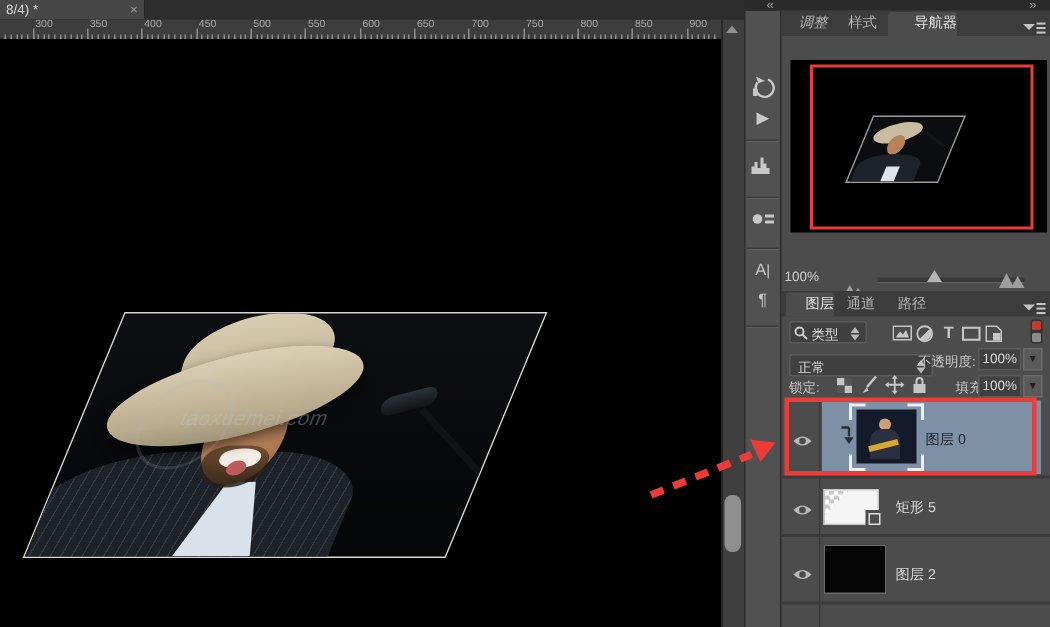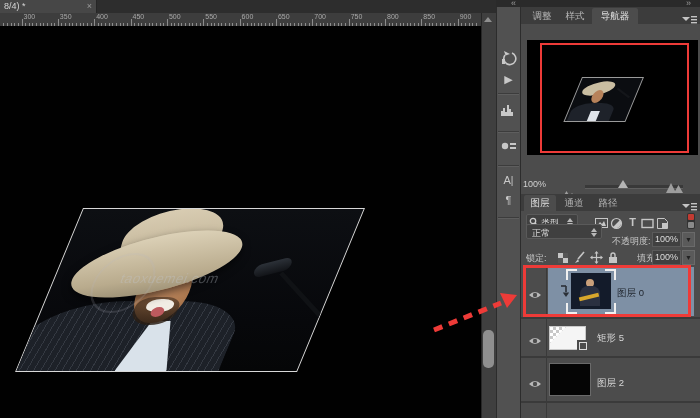--- a/index.html
+++ b/index.html
@@ -53,21 +53,21 @@
   .dockhead{left:496px;top:0;width:204px;height:7px;background:#2a2a2a;}
   .collapse{position:absolute;top:-3px;color:#9a9a9a;font-size:9px;line-height:12px;}
   .dockstrip{left:496px;top:7px;width:25px;height:411px;background:#515151;border-left:1px solid #2c2c2c;border-right:1px solid #2c2c2c;box-sizing:border-box;}
   .stripbtn{position:absolute;left:499px;width:19px;height:19px;text-align:center;color:#c8c8c8;}
   .stripsep{left:498px;width:21px;height:1px;background:#3c3c3c;border-bottom:1px solid #5e5e5e;}
   .glyphbtn{font-size:11px;line-height:19px;color:#c8c8c8;}
   
   .panels{left:521px;top:7px;width:179px;height:411px;background:#4c4c4c;}
   .ptabbar{position:absolute;left:521px;width:179px;height:17px;background:#3c3c3c;}
   .ptab{position:absolute;height:16px;font-size:9.5px;line-height:16px;text-align:center;color:#b5b5b5;}
-  .ptab.active{background:#4c4c4c;color:#e3e3e3;border-radius:2px 2px 0 0;}
+  .ptab.active{background:#4c4c4c;color:#e3e3e3;border-radius:2px 2px 0 0;text-align:right;}
   .pmenu{position:absolute;width:16px;height:10px;}
   
   .thumbwrap{left:527px;top:40px;width:171px;height:115px;background:#000;}
   .viewbox{position:absolute;left:13px;top:3px;width:145px;height:106px;border:2px solid var(--red);}
   .miniphoto{position:absolute;left:55px;top:37px;width:62px;height:45px;transform:skewX(-22.5deg);
     transform-origin:top left;border:1px solid #9a9a9a;box-sizing:border-box;background:#0b0d11;overflow:hidden;}
   .mhat{position:absolute;left:5px;top:4px;width:31px;height:13px;border-radius:50%;background:#c9bda1;transform:rotate(-12deg);}
   .mface{position:absolute;left:17px;top:12px;width:11px;height:13px;border-radius:50%;background:#b7približ;background:#b7825a;}
   .msuit{position:absolute;left:2px;bottom:-2px;width:42px;height:20px;border-radius:45% 35% 0 0;background:#1e222a;}
   .mshirt{position:absolute;left:22px;bottom:0;width:9px;height:10px;background:#dfe4ea;}
@@ -326,21 +326,21 @@
       </svg>
   </div>
   <div class="abs stripsep" style="top:165px;"></div>
   <div class="abs stripbtn glyphbtn" style="top:171px;"><span>A</span><span style="font-size:10px;">|</span></div>
   <div class="abs stripbtn glyphbtn" style="top:191px;">¶</div>
   <div class="abs stripsep" style="top:217px;"></div>
 
   <div class="abs panels"></div>
 
   <div class="ptabbar" style="top:7px;"></div>
-  <div class="ptab" style="left:527px;top:8px;width:30px;">调整</div>
+  <div class="ptab" style="left:527px;top:8px;width:30px;font-style:italic;">调整</div>
   <div class="ptab" style="left:560px;top:8px;width:30px;">样式</div>
   <div class="ptab active" style="left:592px;top:8px;width:46px;">导航器</div>
   <div class="pmenu" style="left:682px;top:11px;">
     <svg width="16" height="10" viewBox="0 0 16 10">
         <path d="M0 2 l4 4 4-4 Z" fill="#c4c4c4"></path>
         <rect x="9" y="1" width="6" height="1.4" fill="#c4c4c4"></rect>
         <rect x="9" y="4" width="6" height="1.4" fill="#c4c4c4"></rect>
         <rect x="9" y="7" width="6" height="1.4" fill="#c4c4c4"></rect>
       </svg>
   </div>
@@ -415,21 +415,21 @@
     <svg width="13" height="13" viewBox="0 0 13 13">
         <path d="M1.5 1.5 h7 l3 3 v7 h-10 Z" fill="none" stroke="#c6c6c6"></path>
         <rect x="6" y="6" width="5" height="5" fill="#c6c6c6"></rect>
       </svg>
   </div>
   <div class="abs toggle">
       <span class="on"></span>
       <span class="off"></span>
     </div>
 
-  <div class="abs combo" style="left:526px;top:224px;width:76px;height:15px;">
+  <div class="abs combo" style="left:526px;top:236px;width:96px;height:15px;">
     <span style="position:absolute;left:5px;top:2px;">正常</span>
     <span class="updown"></span>
   </div>
   <div class="abs plabel" style="left:612px;top:235px;">不透明度:</div>
   <div class="abs valbox" style="left:652px;top:232px;width:29px;height:15px;line-height:13px;">100%</div>
   <div class="abs dropbtn" style="left:682px;top:232px;width:13px;height:15px;">▼</div>
 
   <div class="abs plabel" style="left:526px;top:252px;">锁定:</div>
   <div class="lockico" style="left:557px;">
     <svg width="12" height="12" viewBox="0 0 12 12">

